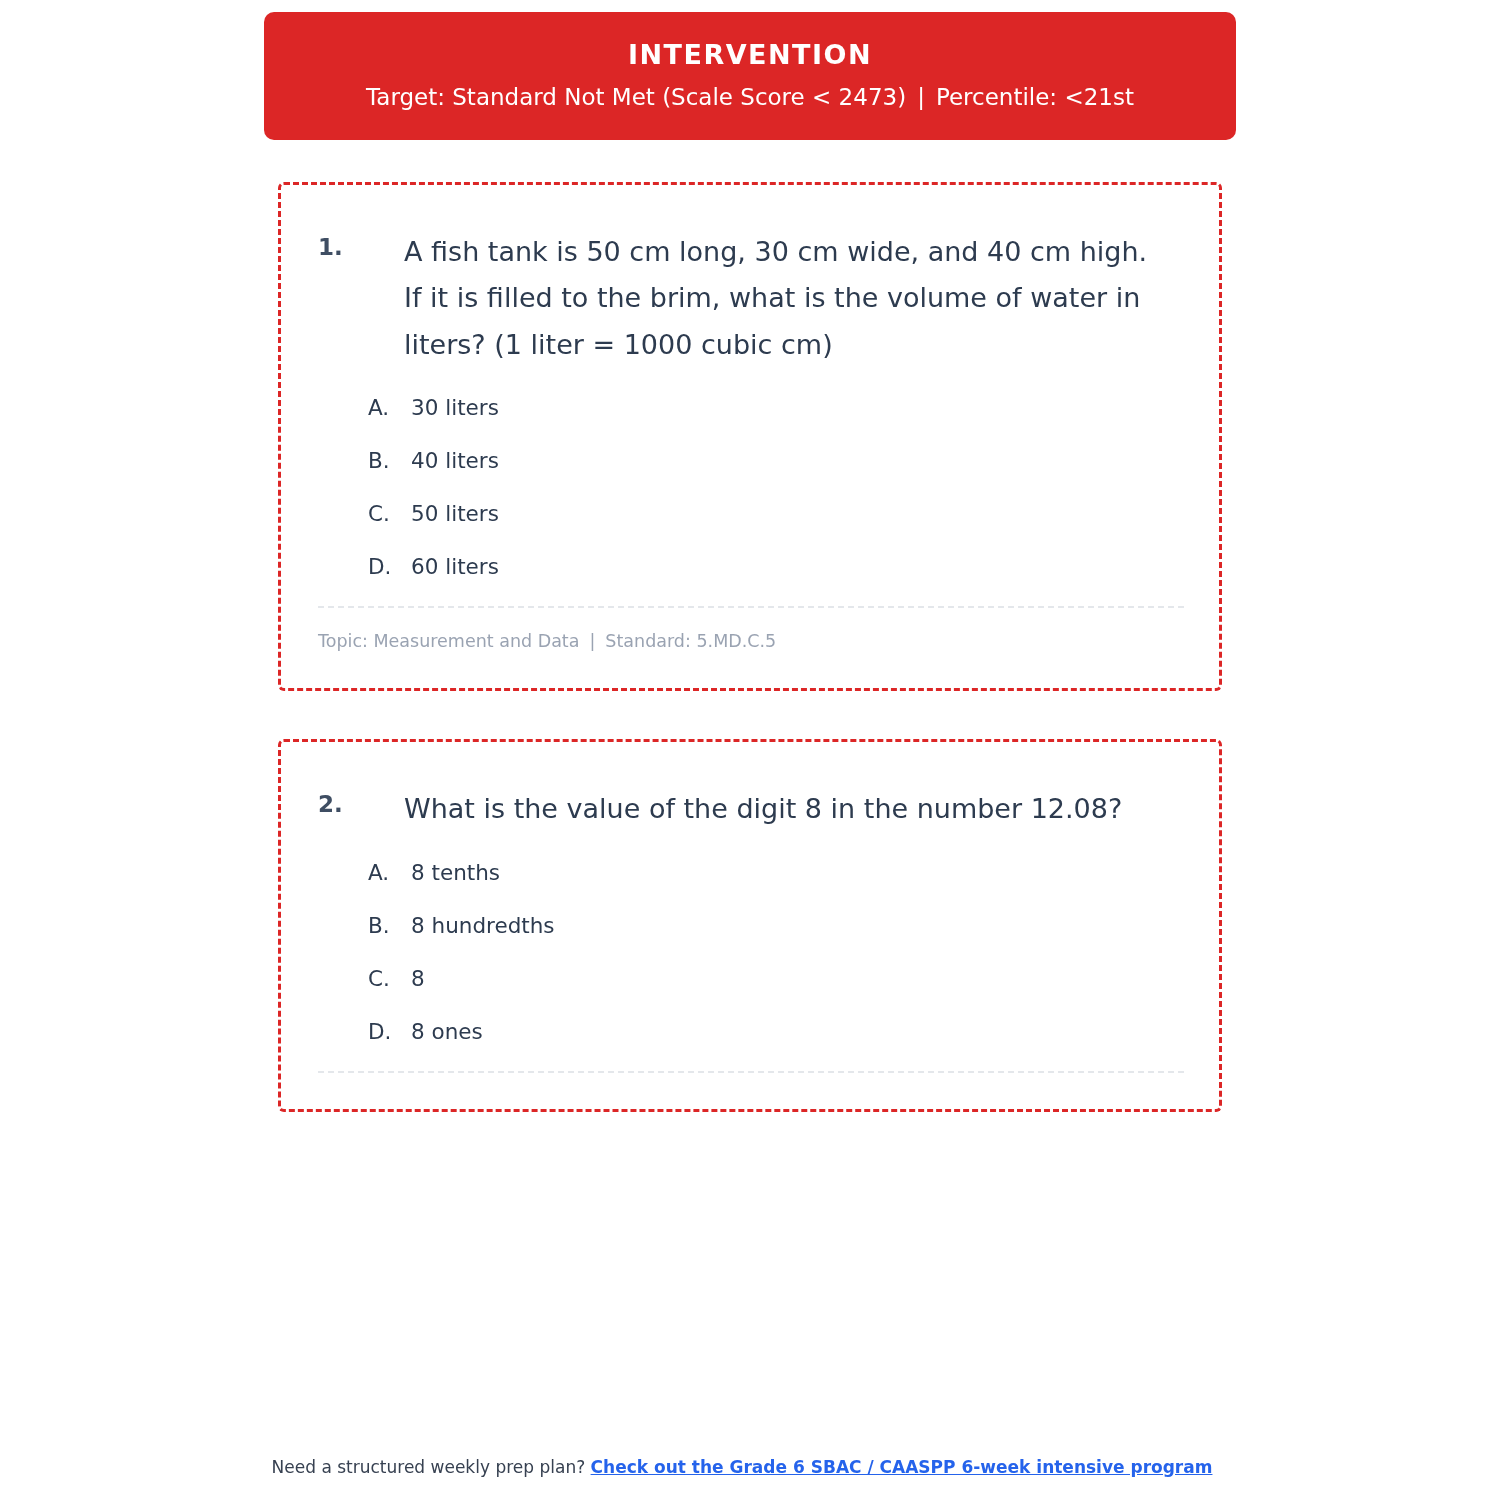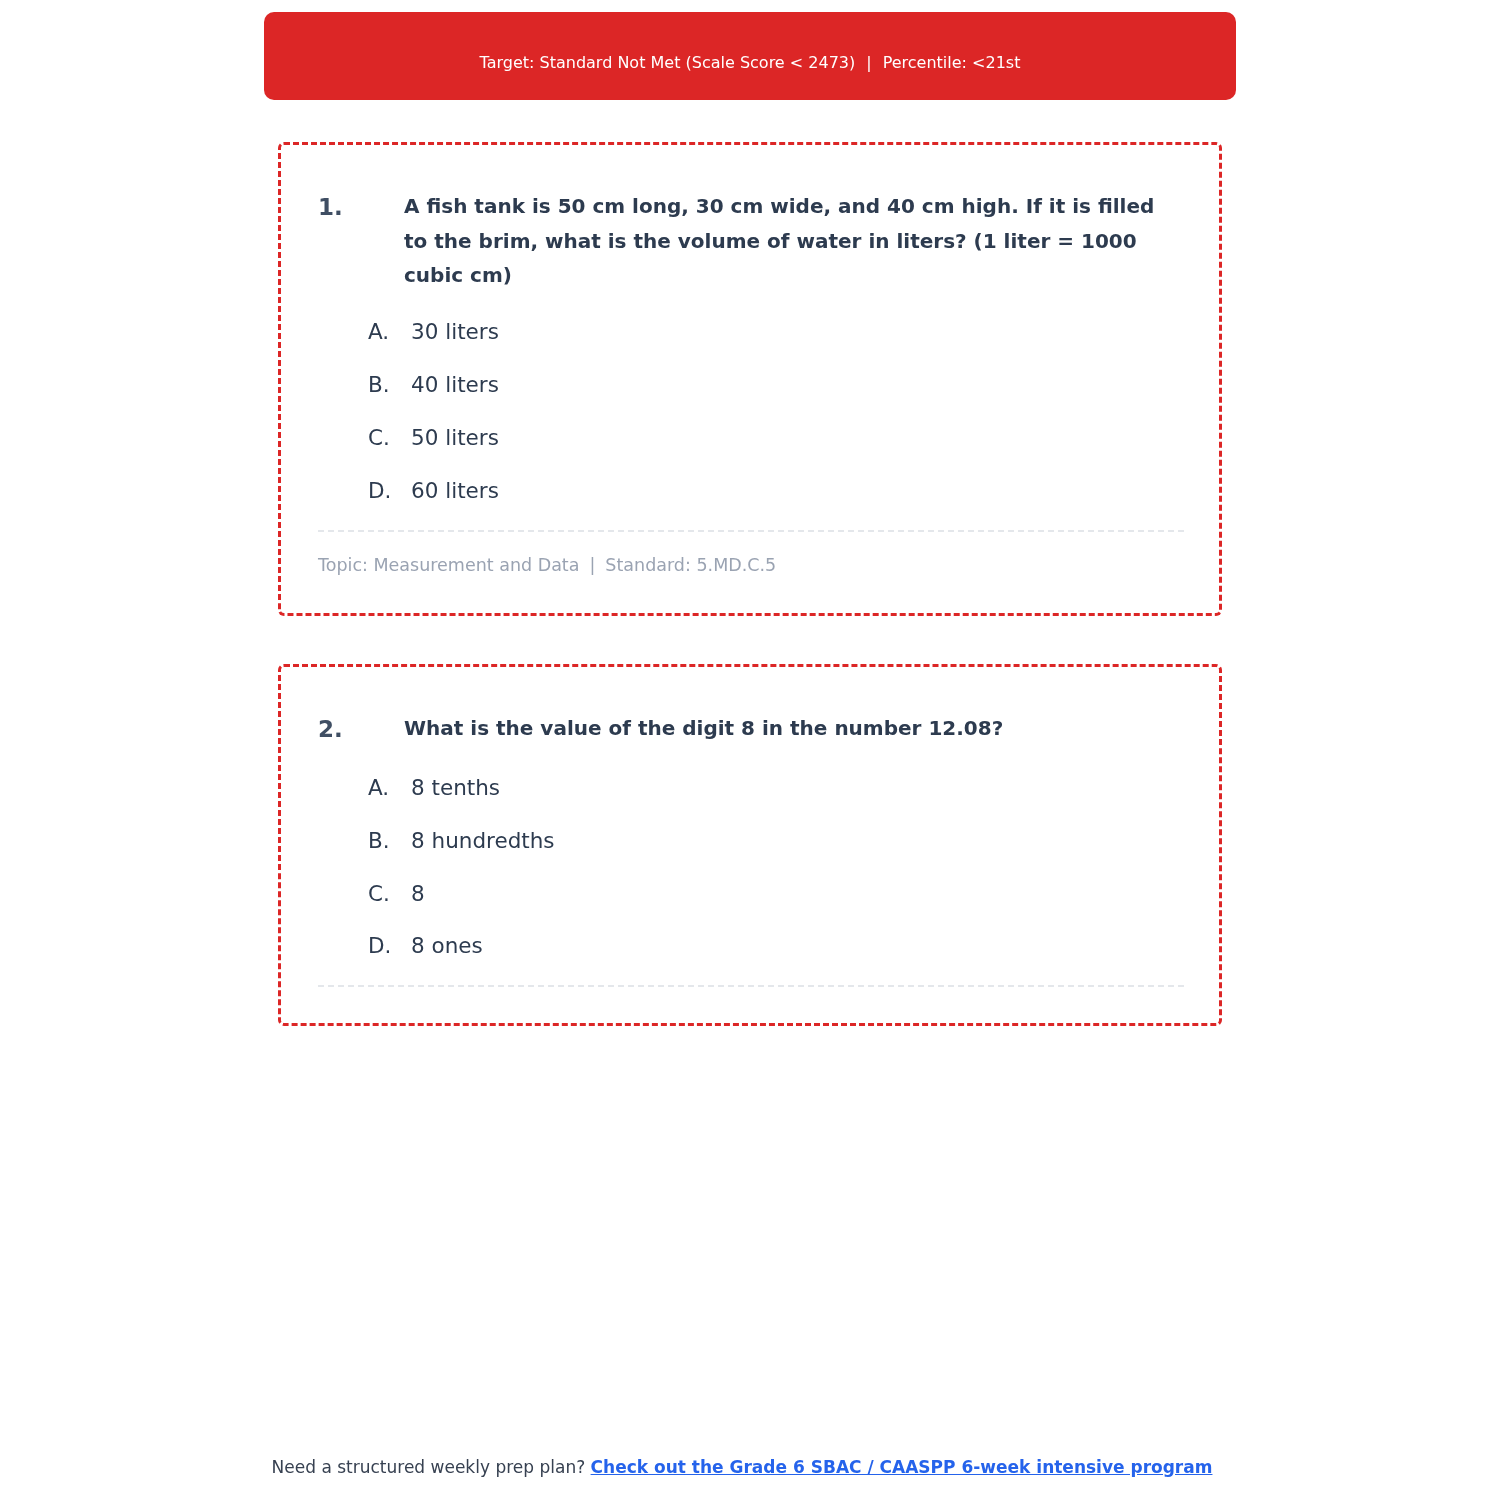--- a/index.html
+++ b/index.html
@@ -22,21 +22,21 @@
   .banner-title {
     color: #ffffff;
     font-size: 27px;
     font-weight: 700;
     letter-spacing: 1.5px;
     line-height: 1.15;
   }
   .banner-sub {
     margin-top: 14px;
     color: #ffffff;
-    font-size: 16px;
+    font-size: 23px;
     line-height: 1.2;
   }
   .banner-sub .pipe { margin: 0 11px; }
   
   .card {
     width: 944px;
     margin: 42px auto 0 auto;
     border: 3px dashed #dc2626;
     border-radius: 6px;
     background: #ffffff;
@@ -51,24 +51,23 @@
     width: 86px;
     flex-shrink: 0;
     font-size: 23px;
     font-weight: 700;
     color: #3f4e63;
     line-height: 1.6;
   }
   .q-text {
     flex: 1;
     padding-right: 28px;
-    font-size: 20px;
+    font-size: 27px;
     color: #2d3b4f;
     line-height: 1.72;
-    font-weight: bold;
   }
   .options {
     list-style: none;
     margin: 26px 0 0 50px;
   }
   .opt {
     display: flex;
     font-size: 21.5px;
     color: #2d3b4f;
     line-height: 1.3;
@@ -101,20 +100,21 @@
     color: #2563eb;
     font-weight: 700;
     text-decoration: underline;
     cursor: pointer;
   }
 </style>
 </head>
 <body>
 
 <div class="banner">
+  <div class="banner-title">INTERVENTION</div>
   <div class="banner-sub">
     <span>Target: Standard Not Met (Scale Score &lt; 2473)</span><span class="pipe">|</span><span>Percentile: &lt;21st</span>
   </div>
 </div>
 
 <div class="card">
   <div class="q-row">
     <div class="q-num">1.</div>
     <div class="q-text">A fish tank is 50 cm long, 30 cm wide, and 40 cm high. If it is filled to the brim, what is the volume of water in liters? (1 liter = 1000 cubic cm)</div>
   </div>

